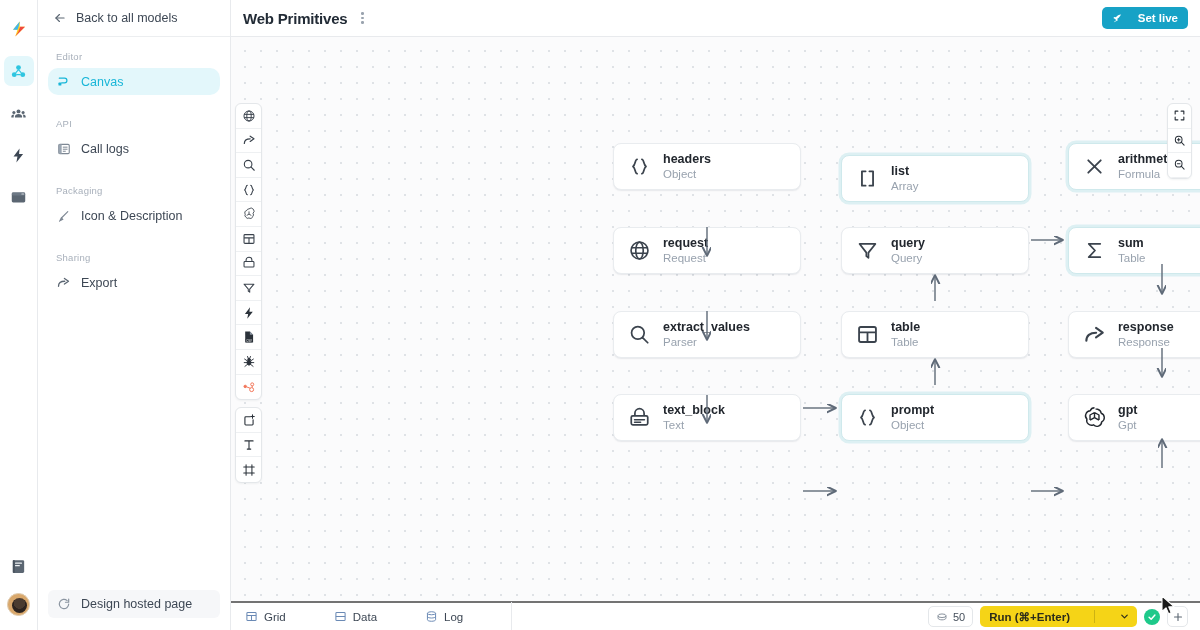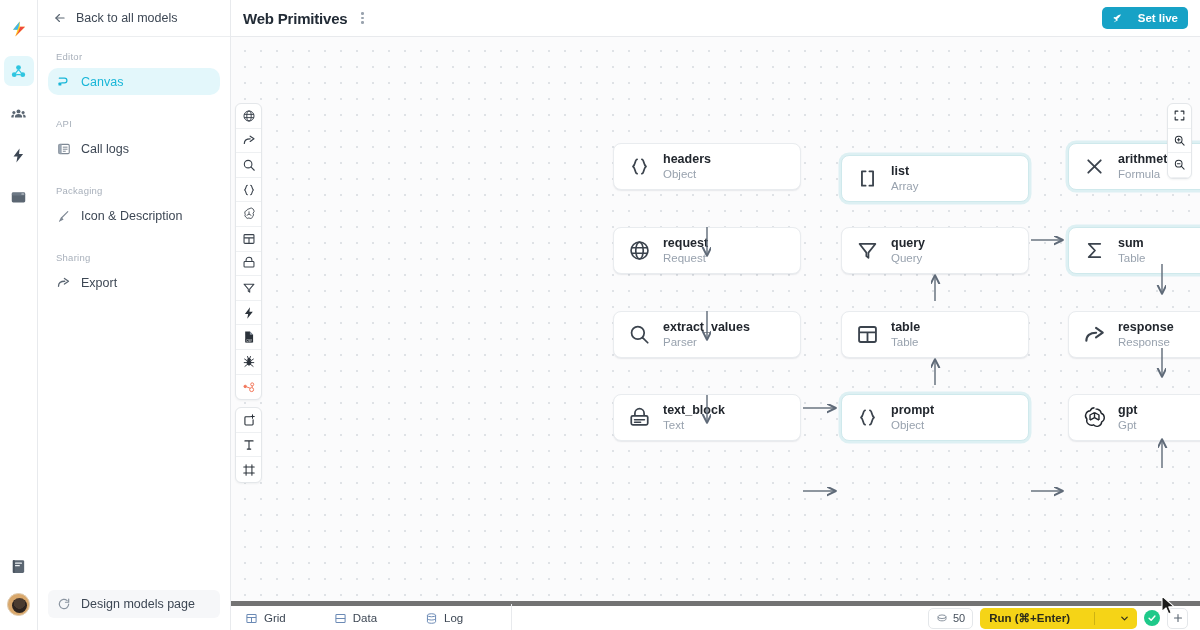--- a/index.html
+++ b/index.html
@@ -154,21 +154,21 @@
   .node-ico { width: 26px; height: 26px; flex: 0 0 26px; display: flex; align-items: center; justify-content: center; color: #3b434d; }
   .node-txt { display: flex; flex-direction: column; line-height: 1.18; min-width: 0; }
   .node-name { font-size: 12.5px; font-weight: 700; color: #22272e; }
   .node-sub { font-size: 11.5px; color: #98a2ae; font-weight: 400; margin-top: 1px; }
 
   .edges { position: absolute; inset: 0; z-index: 1; pointer-events: none; }
 
   
   .bottombar {
     height: 29px; flex: 0 0 29px;
-    border-top: 5px solid #737373;
+    border-top: 2px solid #737373;
     background: #fff;
     display: flex; align-items: center;
     padding: 0 12px 0 14px;
     position: relative;
   }
   .bb-tab {
     display: flex; align-items: center; gap: 6px;
     font-size: 11.5px; color: #3d4754; cursor: pointer;
     padding: 0 10px 0 0; margin-right: 38px;
   }
@@ -316,21 +316,21 @@
     </div>
 
     <div class="sb-foot">
       <div class="sb-foot-item">
         <span class="sb-ico">
           <svg width="14" height="14" viewBox="0 0 24 24" fill="none" stroke="#8b95a1" stroke-width="2" stroke-linecap="round">
             <path d="M20 12a8 8 0 1 1-2.6-5.9"></path>
               <path d="M20 3.5V9h-5.5"></path>
           </svg>
         </span>
-        <span>Design models page</span>
+        <span>Design hosted page</span>
       </div>
     </div>
   </div>
 
   <div class="main">
 
     <div class="topbar">
       <div class="title">Web Primitives</div>
       <div class="kebab">
           <i></i>

